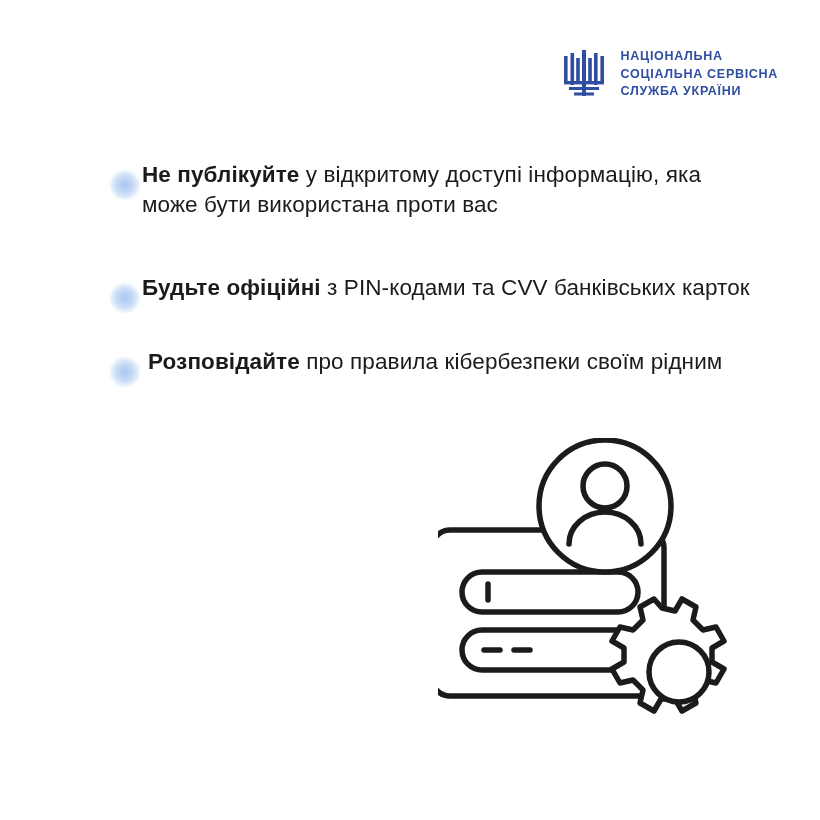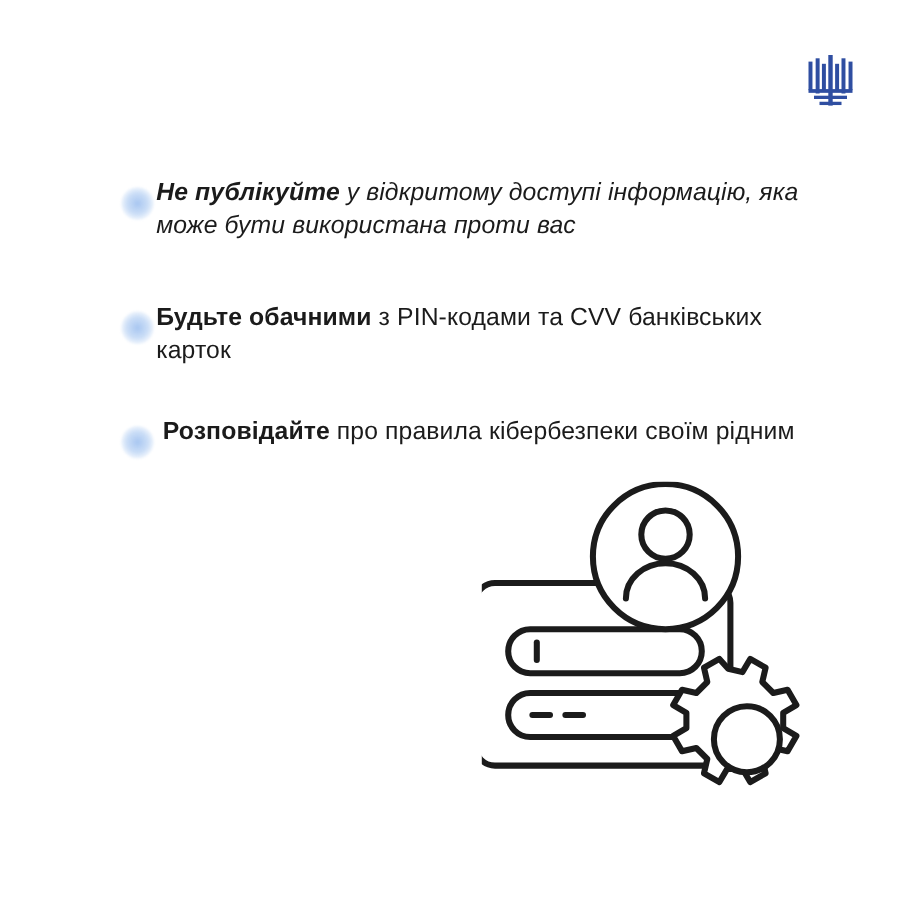--- a/index.html
+++ b/index.html
@@ -70,21 +70,21 @@
     margin-left: 32px;
     font-size: 22.5px;
     line-height: 1.32;
     color: #1b1b1b;
     letter-spacing: 0.1px;
   }
   .tip .text b {
     font-weight: bold;
   }
   
-  .tip-0 { margin-bottom: 54px; font-style: italic; }
+  .tip-0 { margin-bottom: 54px; }
   .tip-1 { margin-bottom: 62px; }
   .tip-2 { margin-bottom: 44px; }
   .tip-3 .text { margin-left: 38px; }
 
   
   .illustration {
     position: absolute;
     right: 52px;
     bottom: 52px;
     width: 330px;
@@ -109,36 +109,41 @@
         <rect x="15.2" y="10" width="3.6" height="24"></rect>
         <rect x="27.2" y="10" width="3.6" height="24"></rect>
         <rect x="33" y="5" width="3.6" height="32"></rect>
         <rect x="39.4" y="8" width="3.6" height="26"></rect>
         <rect x="3" y="33" width="40" height="3.4"></rect>
         <rect x="8" y="39" width="30" height="3"></rect>
         <rect x="13" y="44.5" width="20" height="3"></rect>
       </g>
     </svg>
   </span>
+  <div class="logo-text">
+    <div class="logo-line">НАЦІОНАЛЬНА</div>
+    <div class="logo-line">СОЦІАЛЬНА СЕРВІСНА</div>
+    <div class="logo-line">СЛУЖБА УКРАЇНИ</div>
+  </div>
 </div>
 
 <div class="tips">
 
   <div class="tip tip-0">
     <span class="bullet"></span>
     <div class="text">
       <b>Не публікуйте</b><span> у відкритому доступі інформацію, яка може бути використана проти вас</span>
     </div>
   </div>
 
 
   <div class="tip tip-2">
     <span class="bullet"></span>
     <div class="text">
-      <b>Будьте обачними</b><span> з PIN-кодами та CVV банківських карток</span>
+      <b>Будьте офіційні</b><span> з PIN-кодами та CVV банківських карток</span>
     </div>
   </div>
 
   <div class="tip tip-3">
     <span class="bullet"></span>
     <div class="text">
       <b>Розповідайте</b><span> про правила кібербезпеки своїм рідним</span>
     </div>
   </div>
 

